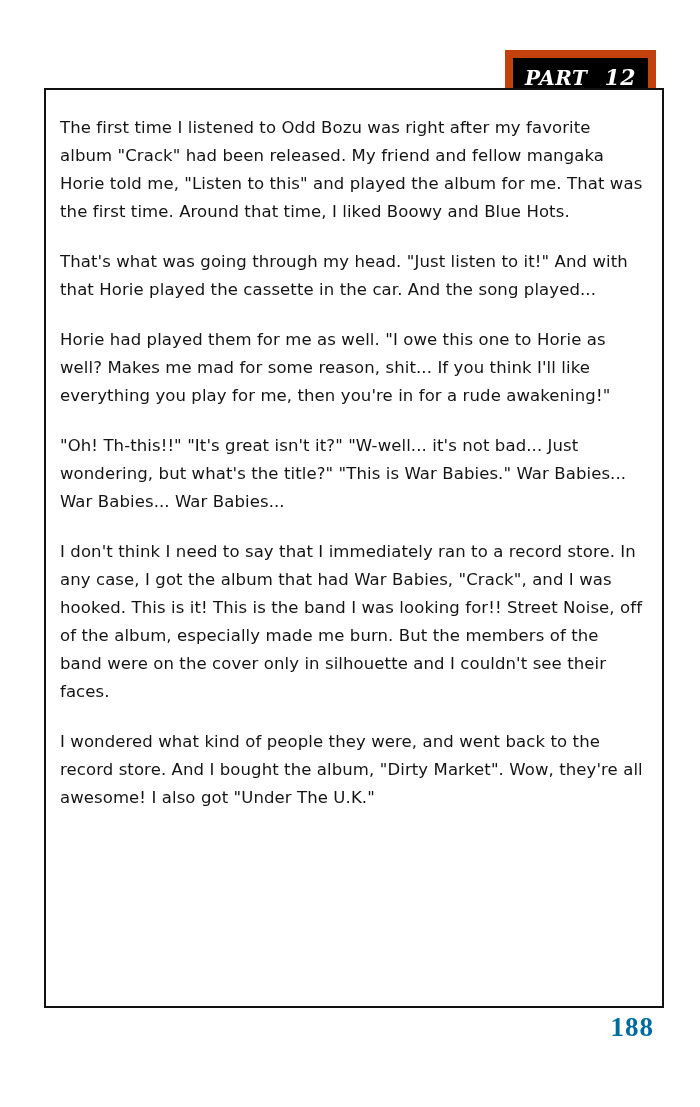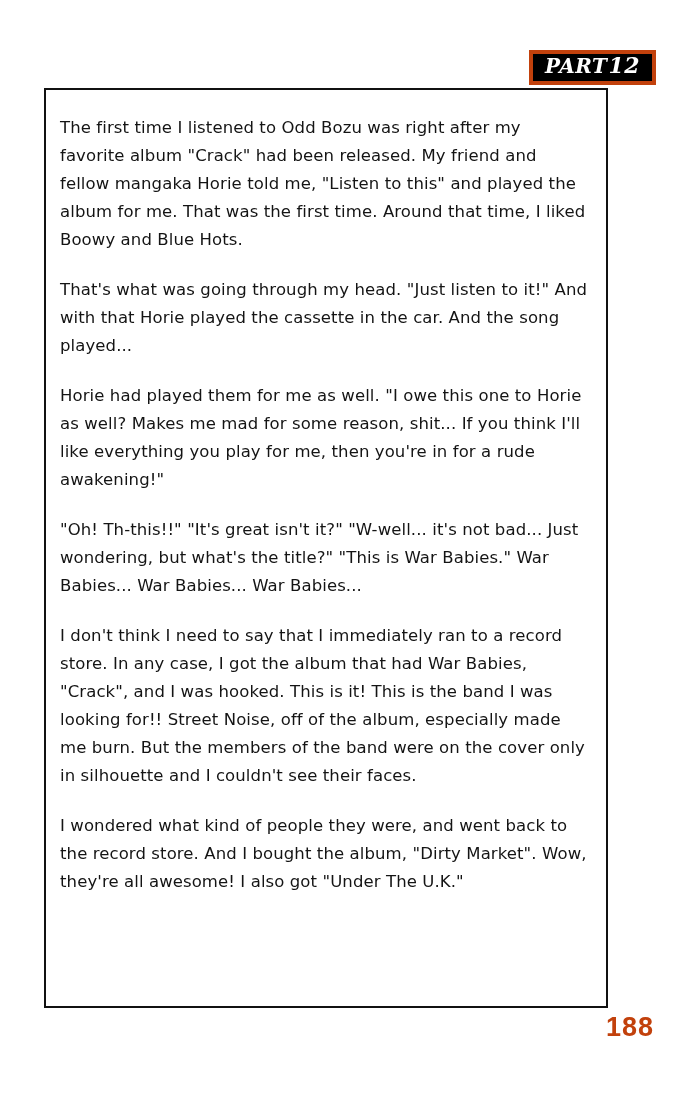--- a/index.html
+++ b/index.html
@@ -24,45 +24,45 @@
     background: #ffffff;
   }
 
   
   .part-banner {
     position: absolute;
     right: 44px;
     top: 50px;
     background: #000000;
     color: #ffffff;
-    padding: 0 12px 5px 12px;
+    padding: 8px 12px 5px 12px;
     font-family: "DejaVu Serif", serif;
     font-weight: bold;
     font-style: italic;
     font-size: 21px;
     letter-spacing: 0.5px;
     line-height: 1;
-    border: 4px solid #c2410c;
+    border: 8px solid #c2410c;
     display: flex;
     align-items: baseline;
-    gap: 1px;
+    gap: 17px;
   }
   .part-banner .part-word {
     font-size: 20px;
   }
   .part-banner .part-num {
     font-size: 22px;
   }
 
   
   .text-frame {
     position: absolute;
     left: 44px;
     top: 88px;
-    width: 564px;
+    width: 620px;
     height: 920px;
     border: 2px solid #111111;
     background: #ffffff;
     box-sizing: border-box;
     text-decoration: underline;
   }
 
   .text-body {
     position: absolute;
     left: 14px;
@@ -79,24 +79,24 @@
     margin: 0 0 22px 0;
     white-space: pre-wrap;
   }
   .para:last-child { margin-bottom: 0; }
 
   
   .page-number {
     position: absolute;
     right: 46px;
     top: 1012px;
-    font-family: Liberation Sans, sans-serif;
+    font-family: Liberation Serif, serif;
     font-size: 27px;
     font-weight: bold;
-    color: #c2410c;
+    color: #0369a1;
     letter-spacing: 1px;
   }
 </style>
 </head>
 <body>
 
 <div class="page">
 
   <div class="part-banner">
     <span class="part-word">PART</span>

